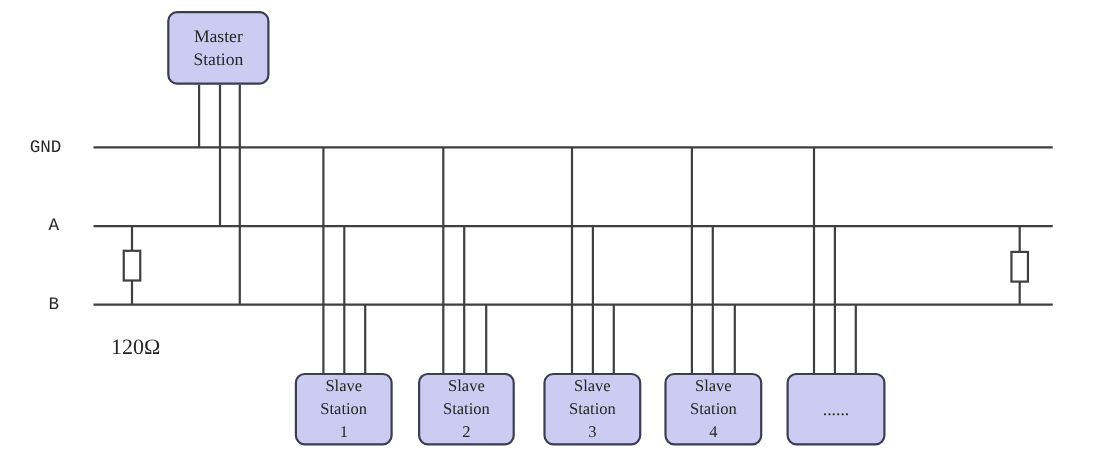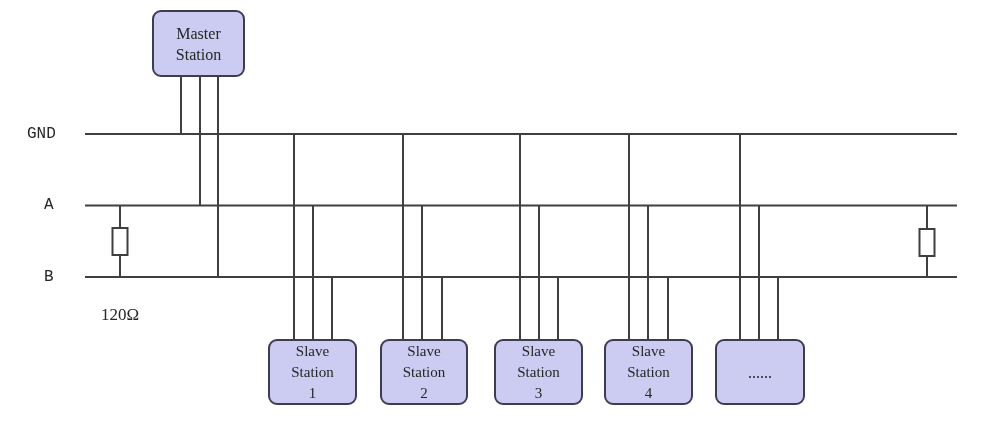--- a/index.html
+++ b/index.html
@@ -15,21 +15,21 @@
     border:2px solid #3d3d52;
     border-radius:9px;
     display:flex;flex-direction:column;align-items:center;justify-content:center;
     font-size:16px;line-height:21px;color:#262626;
     box-sizing:border-box;text-align:center;
   }
   .bus-label{
     position:absolute;font-size:16px;color:#262626;white-space:nowrap;font-family:Liberation Mono, monospace;
   }
   .term-label{
-    position:absolute;font-size:17px;color:#262626;white-space:nowrap;
+    position:absolute;font-size:20px;color:#262626;white-space:nowrap;
   }
 </style>
 </head>
 <body>
 
 <div class="diagram">
 
   <svg class="wires" viewBox="0 0 1007 431" xmlns="http://www.w3.org/2000/svg" stroke="#3f3f3f" stroke-width="2" fill="none">
 
     <line x1="85" y1="134" x2="957" y2="134"></line>

